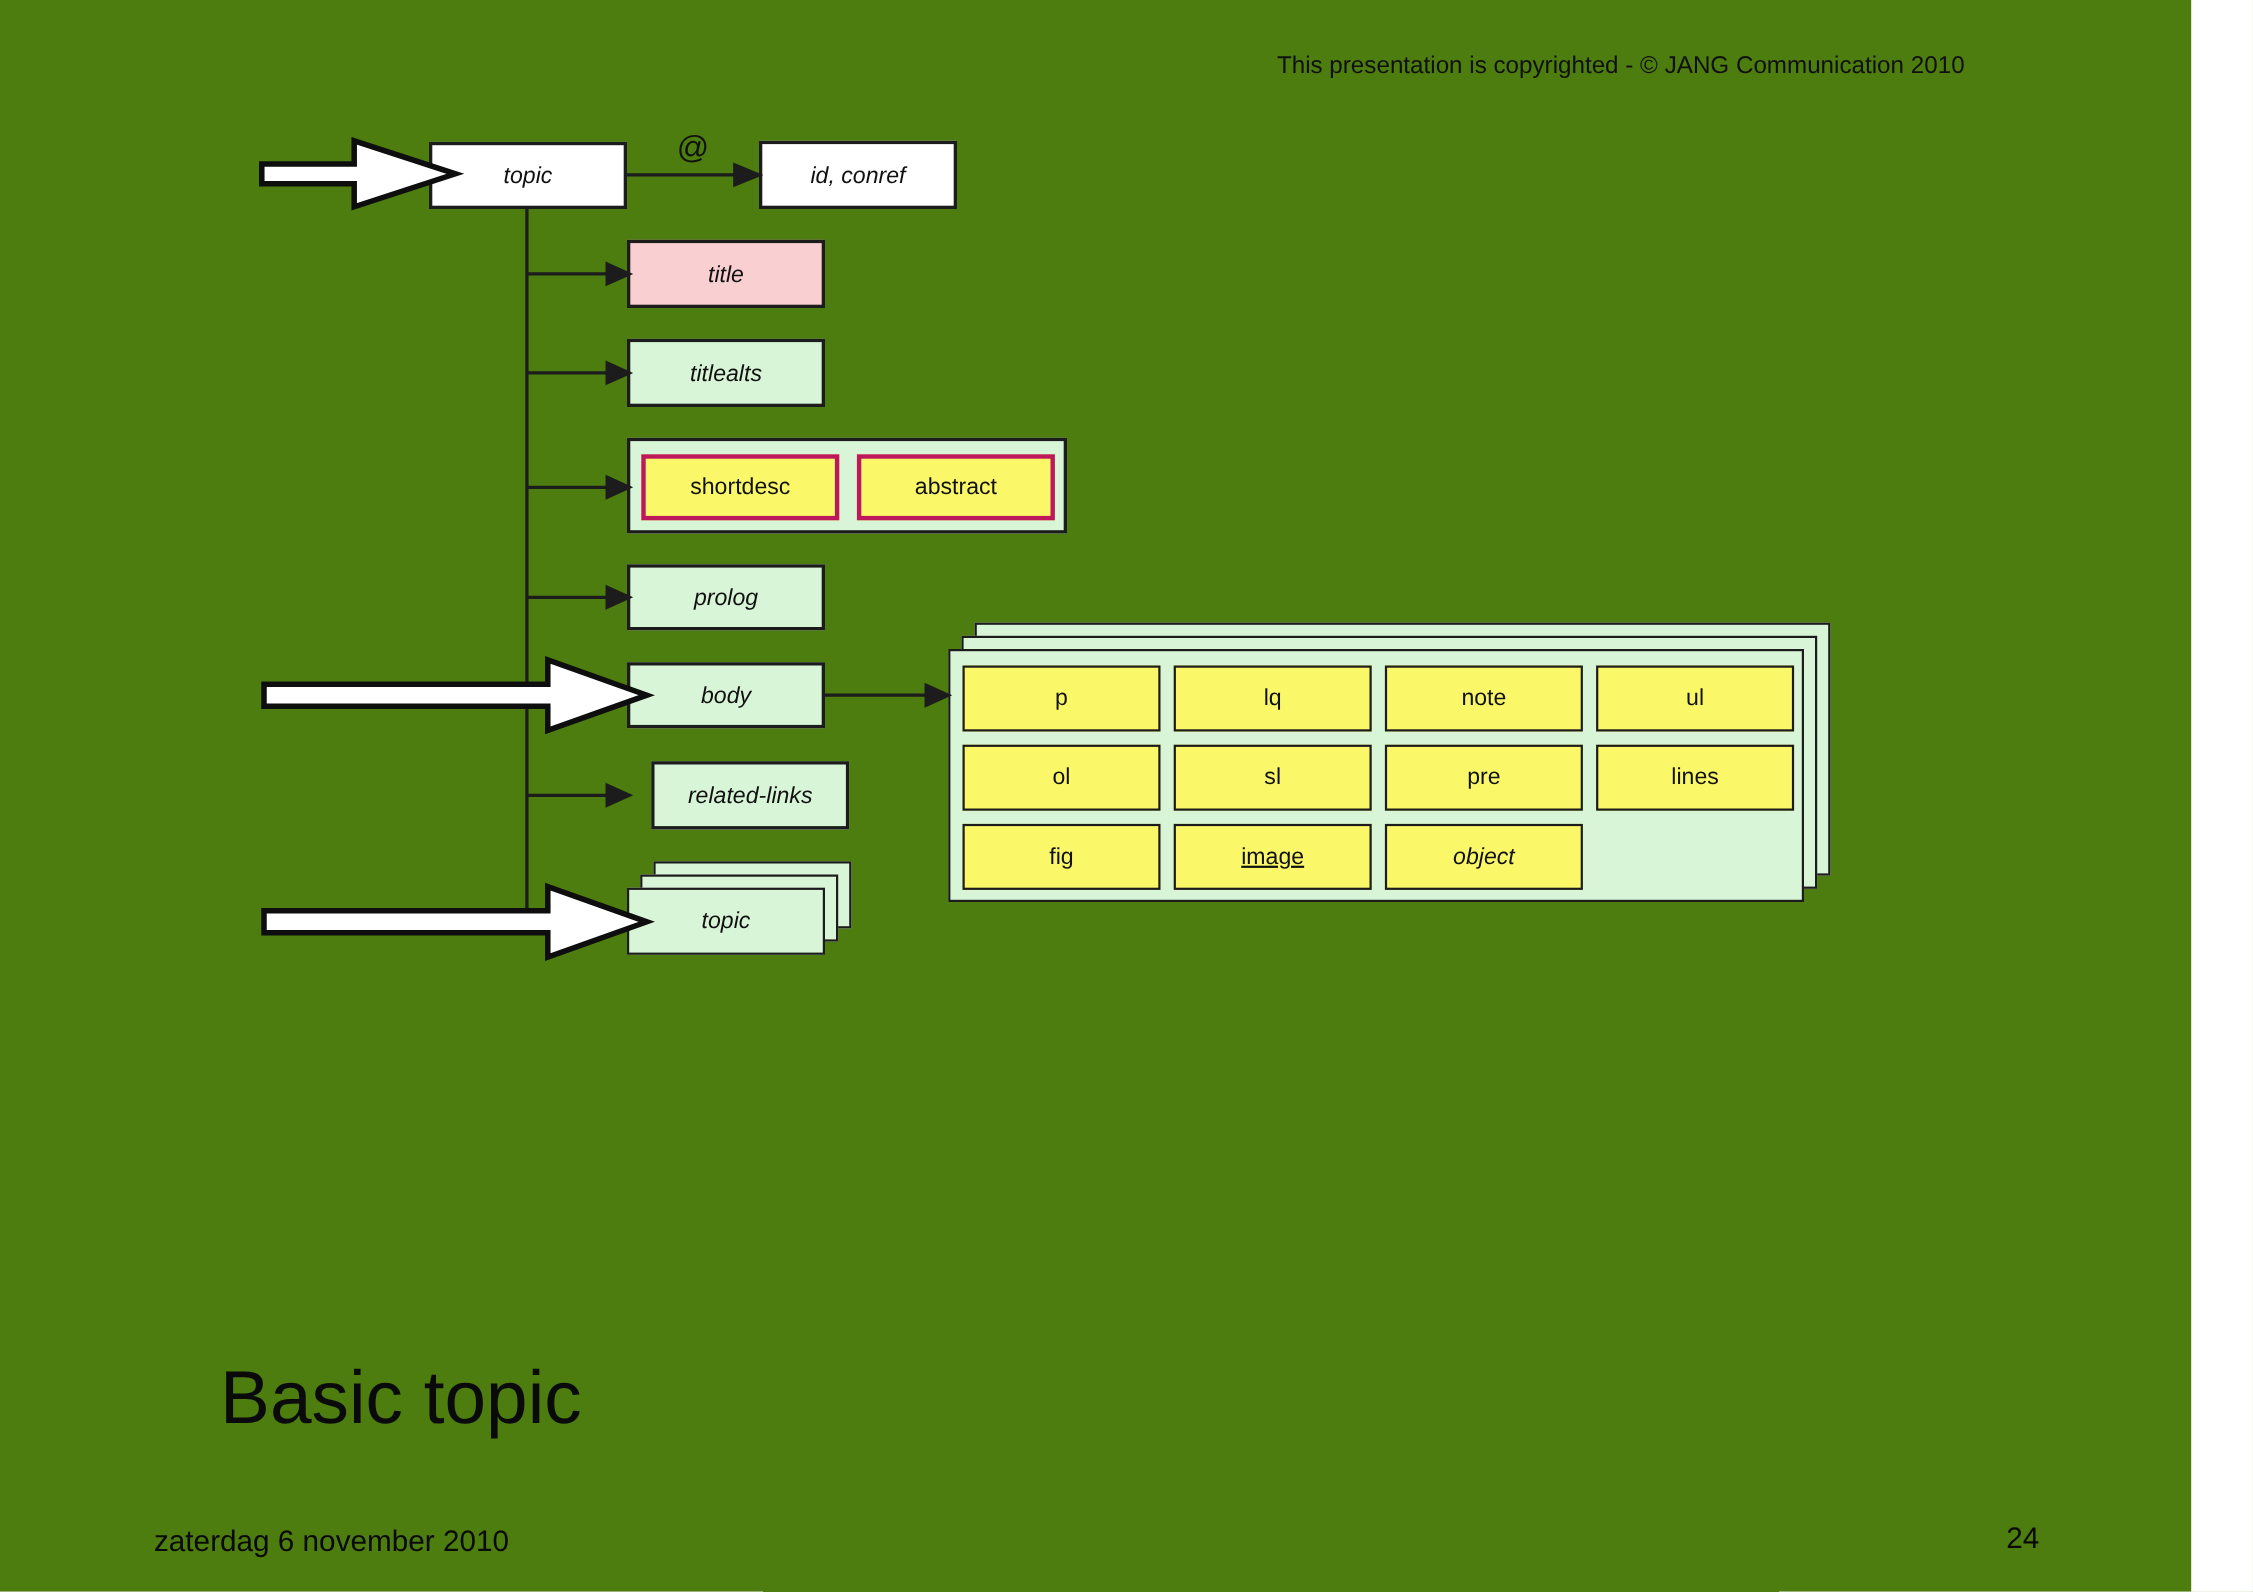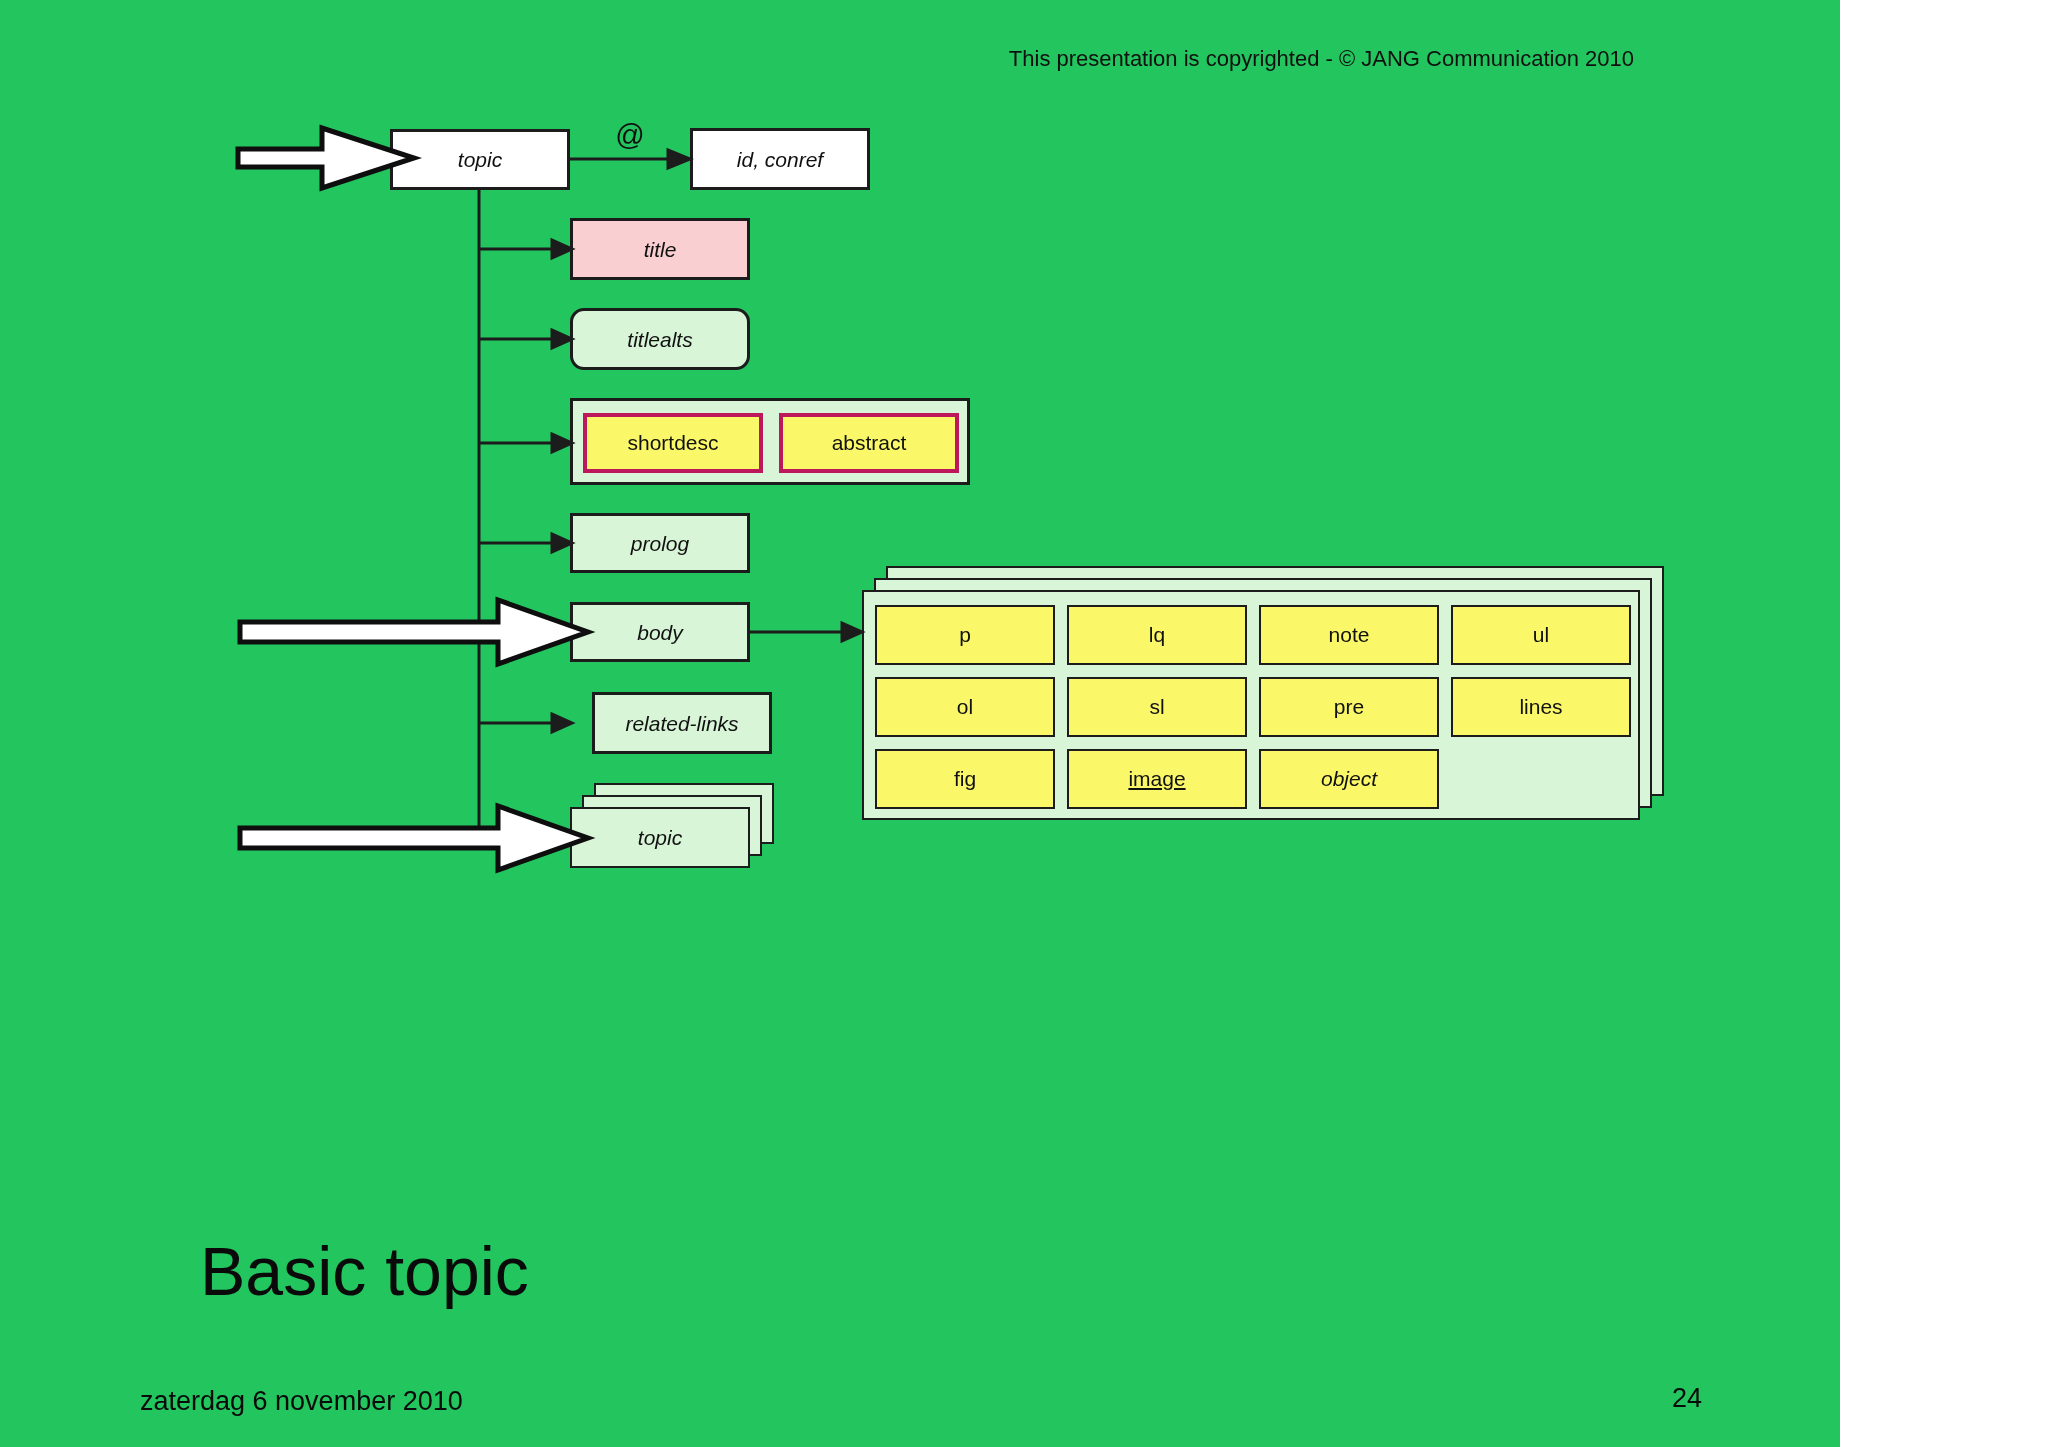--- a/index.html
+++ b/index.html
@@ -1,19 +1,19 @@
 <!DOCTYPE html>
 <html><head>
 <meta charset="utf-8">
 <style>
   html,body{margin:0;padding:0;background:#ffffff;}
   .slide{
     position:relative;
-    width:1840px;height:1447px;
-    background:#22c55e;
+    width:1992px;height:1447px;
+    background:#4d7c0f;
     font-family:"Liberation Sans", sans-serif;
     color:#111;
     overflow:hidden;
   }
   .copyright{
     position:absolute;top:46px;right:206px;
     font-size:22px;line-height:26px;color:#101010;
   }
   
   .dbox{
@@ -83,21 +83,21 @@
   <div class="boxlayer">
 
     <div class="dbox white" style="left:390px;top:129px;width:180px;height:61px;">topic</div>
 
     <div class="dbox white" style="left:690px;top:128px;width:180px;height:62px;">id, conref</div>
 
     <div class="at-label">@</div>
 
     <div class="dbox pink" style="left:570px;top:218px;width:180px;height:62px;">title</div>
 
-    <div class="dbox green" style="left:570px;top:308px;width:180px;height:62px;border-radius:14px;">titlealts</div>
+    <div class="dbox green" style="left:570px;top:308px;width:180px;height:62px;">titlealts</div>
 
     <div class="sd-group">
       <div class="inner" style="left:10px;top:12px;">shortdesc</div>
       <div class="inner" style="left:206px;top:12px;">abstract</div>
     </div>
 
     <div class="dbox green" style="left:570px;top:513px;width:180px;height:60px;">prolog</div>
 
     <div class="dbox green" style="left:570px;top:602px;width:180px;height:60px;">body</div>
 

